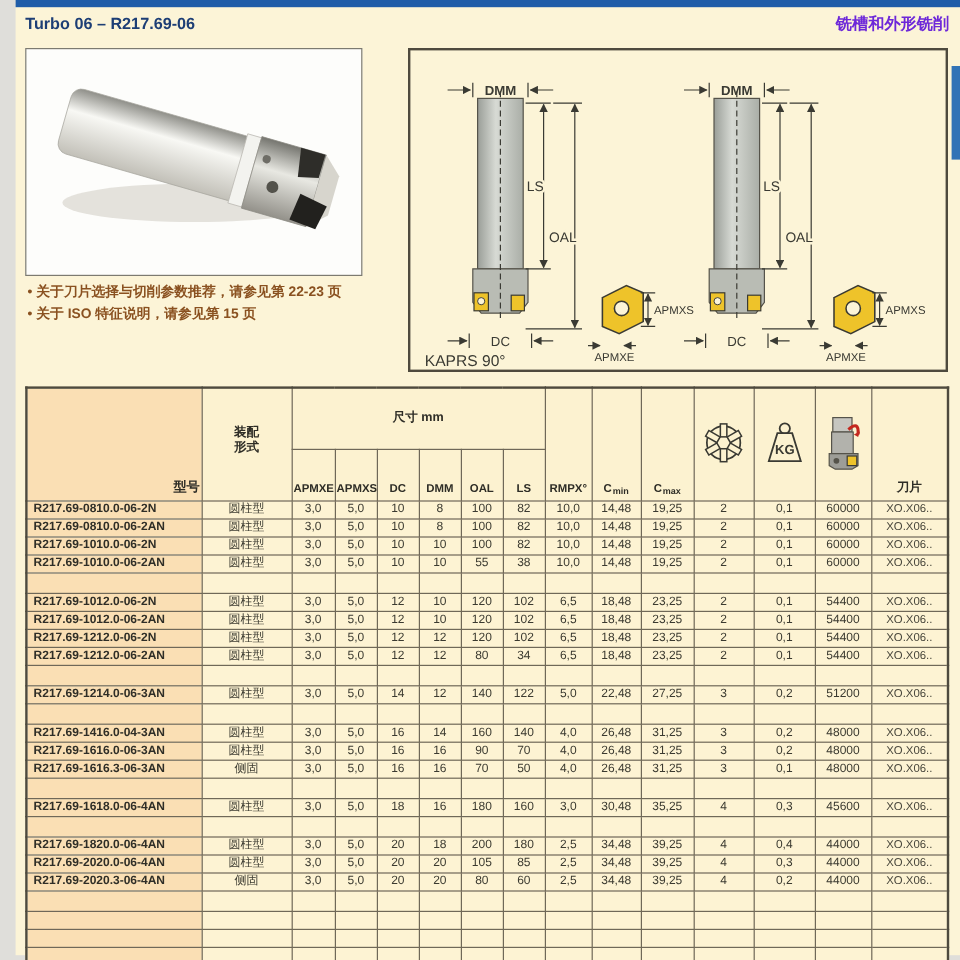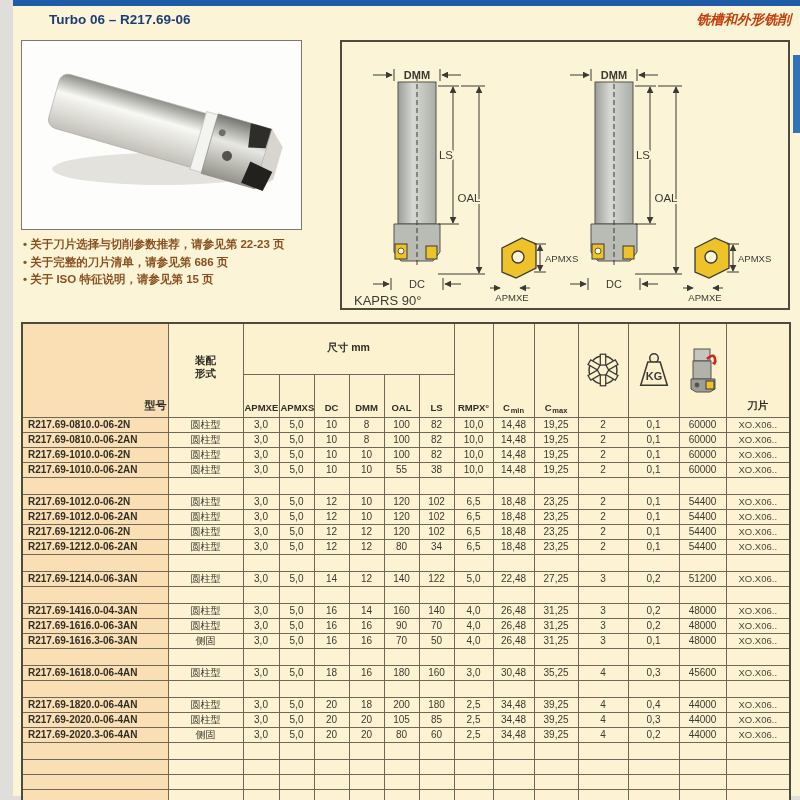--- a/index.html
+++ b/index.html
@@ -3,23 +3,23 @@
 <meta charset="utf-8">
 <style>
   html,body{margin:0;padding:0;}
   body{
     width:800px;height:800px;position:relative;overflow:hidden;
     background:#dfdeda;
     font-family:"Liberation Sans", sans-serif;
   }
   .page{position:absolute;left:13px;top:0;width:787px;height:796px;background:#fcf4d7;}
   .topbar{position:absolute;top:0;left:0;right:0;height:6px;background:#1f5ca8;}
-  .title-row{position:absolute;top:11px;left:8px;right:9px;display:flex;justify-content:space-between;align-items:baseline;margin-left:28px;}
+  .title-row{position:absolute;top:11px;left:8px;right:9px;display:flex;justify-content:space-between;align-items:baseline;}
   .title-left{font-size:13.5px;font-weight:bold;color:#1d3e75;}
-  .title-right{font-size:13.5px;font-weight:bold;color:#c2410c;font-style:italic;}
+  .title-right{font-size:13.5px;font-weight:bold;color:#6d28d9;}
   .edge-tab{position:absolute;right:0;top:55px;width:7px;height:78px;background:#3273b6;}
 
   .photo-box{position:absolute;left:8px;top:40px;width:281px;height:190px;background:#fdfdfb;border:1px solid #7c7a70;box-sizing:border-box;}
   .diagram-box{position:absolute;left:327px;top:40px;width:450px;height:270px;background:#fcf4d7;border:2px solid #4e4a3e;box-sizing:border-box;}
 
   .notes{position:absolute;left:10px;top:236px;margin:0;padding:0;list-style:none;}
   .notes li{font-size:11.5px;font-weight:bold;color:#8a5120;line-height:17.5px;white-space:nowrap;}
   .notes li::before{content:"\2022\00a0 ";color:#8a5120;}
 
   .table-wrap{position:absolute;left:8px;top:322px;}
@@ -164,21 +164,20 @@
       <line x1="341" y1="246" x2="351" y2="246" stroke="#3a3a33" stroke-width="1" marker-end="url(#arr)"></line>
       <line x1="381" y1="246" x2="371" y2="246" stroke="#3a3a33" stroke-width="1" marker-end="url(#arr)"></line>
       <text x="363" y="259" font-size="9.5" fill="#3a3a33" text-anchor="middle">APMXE</text>
 
       <text x="12" y="263" font-size="13" fill="#3a3a33">KAPRS 90°</text>
     </svg>
   </div>
 
   <ul class="notes">
     <li>关于刀片选择与切削参数推荐，请参见第 22-23 页</li>
-    <li>关于完整的刀片清单，请参见第 686 页</li>
     <li>关于 ISO 特征说明，请参见第 15 页</li>
   </ul>
 
   <div class="table-wrap">
     <table class="spec">
       <colgroup>
         <col style="width:146px">
           <col style="width:75px">
         <col style="width:36px">
           <col style="width:35px">

